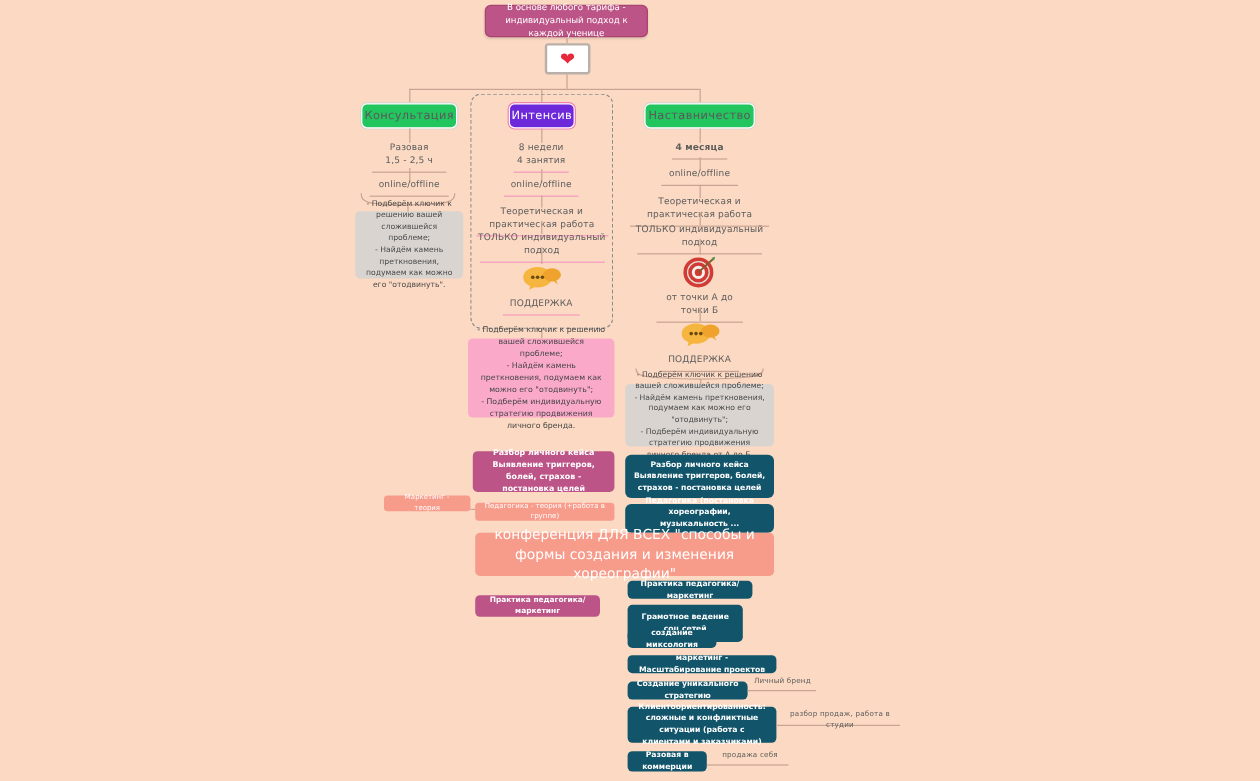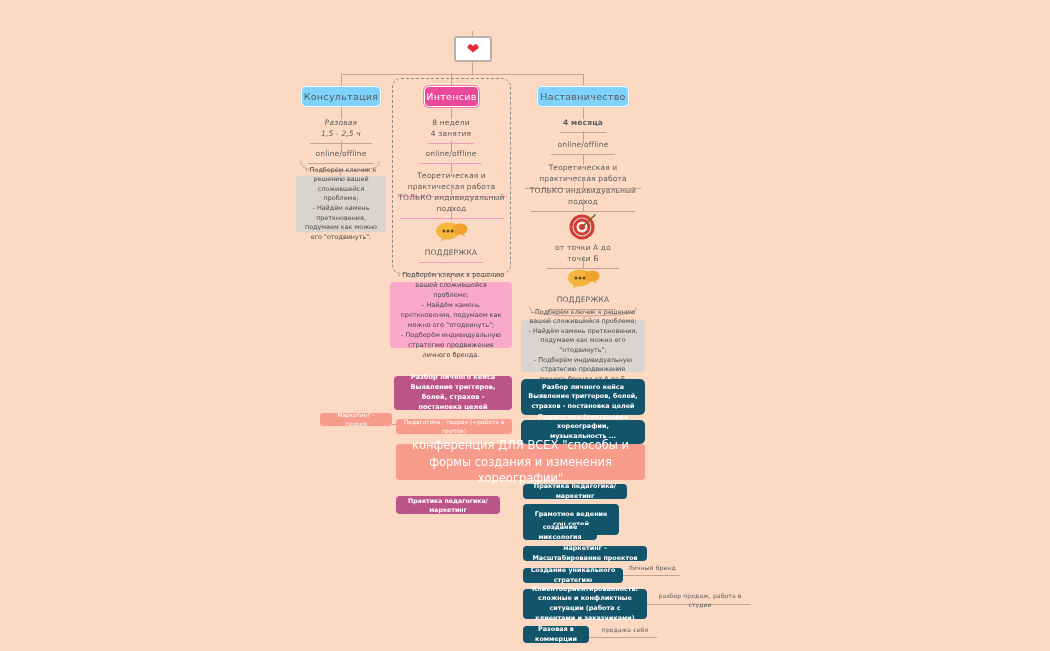--- a/index.html
+++ b/index.html
@@ -33,23 +33,23 @@
     background:#ffffff;border:2px solid #b9b0aa;border-radius:3px;
     display:flex;align-items:center;justify-content:center;
   }
   .heart{color:#e8293b;font-size:15px;line-height:1;}
 
   
   .chip{
     border-radius:5px;display:flex;align-items:center;justify-content:center;
     font-size:9.5px;letter-spacing:.3px;
   }
-  .chip.grey{background:#7dd3fc;border:1.5px solid #ffffff;color:#5a5a5a;
+  .chip.grey{background:#22c55e;border:1.5px solid #ffffff;color:#5a5a5a;
     box-shadow:0 0 0 1px #ded5cd;justify-content:center;}
-  .chip.pink{background:#ec4899;border:1.5px solid #ffffff;color:#ffffff;
+  .chip.pink{background:#6d28d9;border:1.5px solid #ffffff;color:#ffffff;
     box-shadow:0 0 0 1px #f07fb4;text-align:center;}
 
   
   .dashed-box{
     border:1.3px dashed #8c8c8c;border-radius:9px;background:transparent;
   }
 
   
   .box{
     border-radius:4px;box-sizing:border-box;
@@ -70,20 +70,23 @@
 
   
   .icon-wrap{position:absolute;display:flex;align-items:center;justify-content:center;}
   svg{display:block;}
 </style>
 </head>
 <body>
 
 <div id="canvas">
 
+  <div class="node root-card" style="left:404px;top:4px;width:136px;height:27px;">
+    <span>В основе любого тарифа - индивидуальный подход к каждой ученице</span>
+  </div>
 
   <div class="vline" style="left:472px;top:31px;height:5px;"></div>
 
   <div class="node heart-card" style="left:454px;top:36px;width:38px;height:26px;">
     <span class="heart">❤</span>
   </div>
 
   <div class="vline" style="left:472px;top:62px;height:12px;"></div>
   <div class="hline" style="left:341px;top:74px;width:242px;"></div>
   <div class="vline" style="left:341px;top:74px;height:12px;"></div>
@@ -91,21 +94,21 @@
   <div class="vline" style="left:583px;top:74px;height:12px;"></div>
 
   <div class="node dashed-box" style="left:392px;top:78px;width:119px;height:196px;"></div>
 
   <div class="node chip grey" style="left:301px;top:86px;width:80px;height:21px;">
     <span>Консультация</span>
   </div>
   <div class="vline" style="left:341px;top:107px;height:12px;"></div>
 
   <div class="node plain" style="left:301px;top:118px;width:80px;">
-    <span style="white-space:pre-line;font-style:italic;">Разовая
+    <span style="white-space:pre-line;">Разовая
 1,5 - 2,5 ч</span>
     <span class="ul" style="width:62px;"></span>
   </div>
   <div class="vline" style="left:341px;top:140px;height:12px;"></div>
 
   <div class="node plain" style="left:301px;top:149px;width:80px;">
     <span>online/offline</span>
     <span class="ul" style="width:66px;"></span>
   </div>
 

